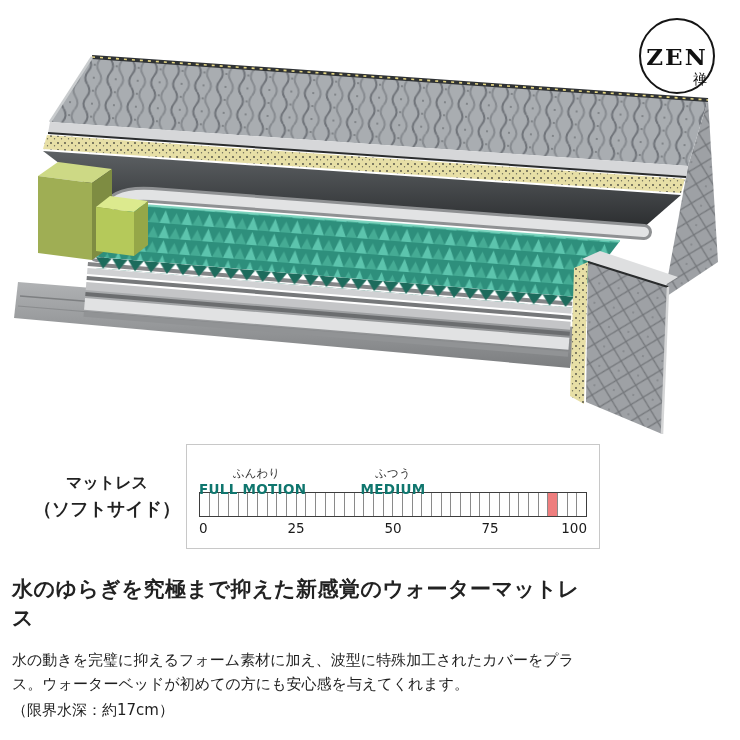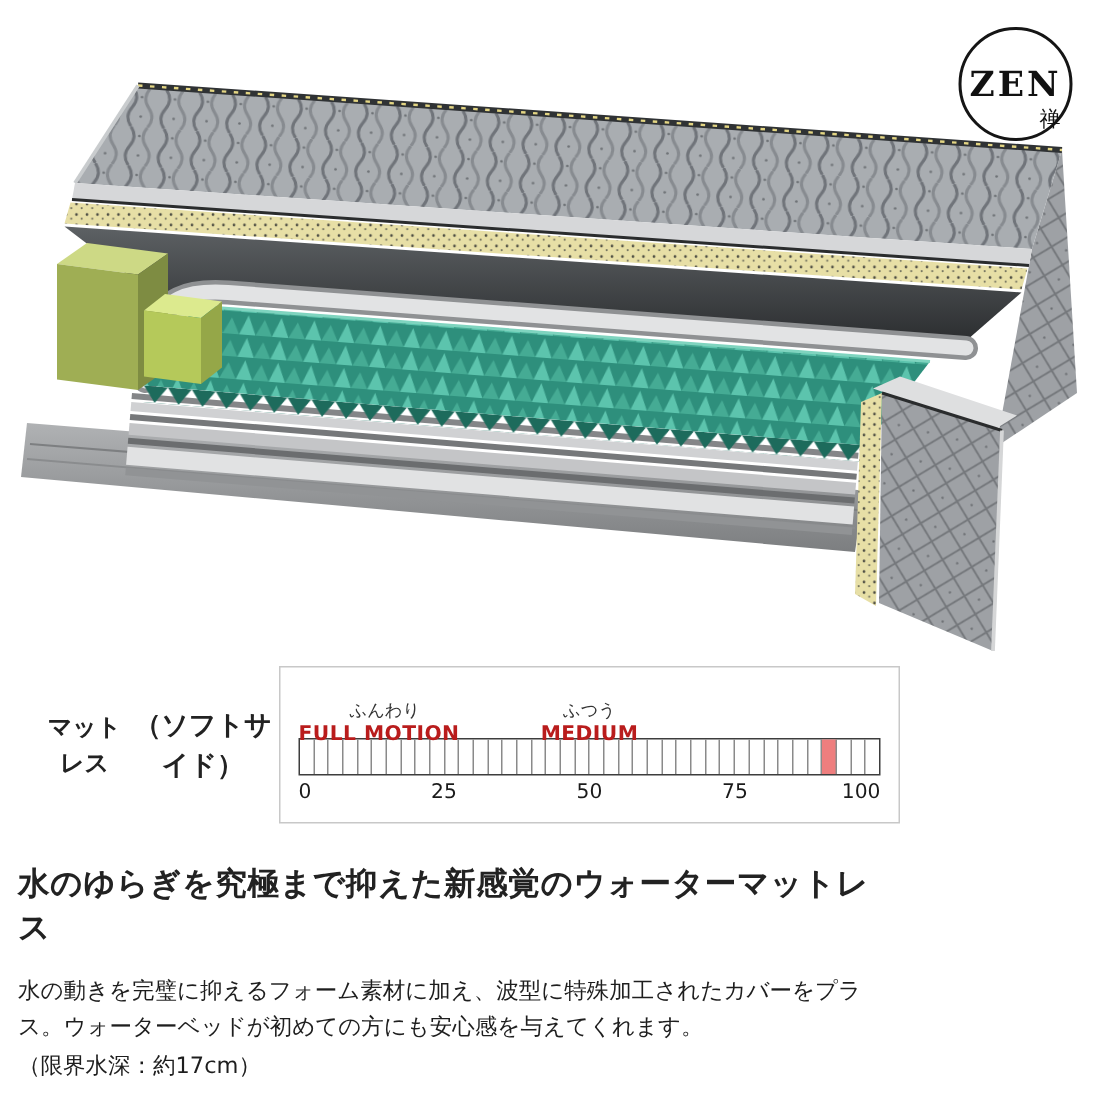--- a/index.html
+++ b/index.html
@@ -14,30 +14,30 @@
   
   .zen-logo{position:absolute;top:18px;right:25px;width:72px;height:72px;
             border:2.5px solid #151515;border-radius:50%;
             display:flex;align-items:center;justify-content:center;}
   .zen-text{font-family:"DejaVu Serif","Liberation Serif",serif;
             font-size:23px;font-weight:700;letter-spacing:2px;color:#111;}
   .zen-kanji{position:absolute;right:6px;bottom:3px;font-size:14px;color:#111;}
 
   
   .gauge-row{display:flex;align-items:stretch;margin:2px 28px 0 28px;}
-  .gauge-label{width:158px;display:flex;flex-direction:row;justify-content:flex-start;
+  .gauge-label{width:158px;display:flex;flex-direction:column;justify-content:center;
                align-items:center;text-align:center;line-height:1.45;}
   .gl-main{font-size:16px;font-weight:700;color:#222;}
   .gl-sub{font-size:18px;font-weight:700;color:#222;margin-top:2px;}
   .gauge-box{flex:1;border:1px solid #c8c8c8;background:#fff;
              padding:10px 12px 8px 12px;display:flex;flex-direction:column;}
   .scale-labels{position:relative;height:37px;}
   .scale-item{position:absolute;top:12px;}
   .scale-item .jp{display:block;font-size:11.5px;color:#333;line-height:1.2;}
-  .scale-item .en{display:block;font-size:13.5px;font-weight:700;color:#b91c1c;
+  .scale-item .en{display:block;font-size:13.5px;font-weight:700;color:#0f766e;
                   line-height:1.3;letter-spacing:0.3px;}
   .scale-item.pos-left{left:0;text-align:left;}
   .scale-item.pos-left .jp{padding-left:34px;}
   .scale-item.pos-center{left:50%;transform:translateX(-50%);text-align:center;}
   .scale-item.pos-right{right:0;text-align:right;}
   .scale-item.pos-right .jp{padding-right:18px;}
   .ruler{display:flex;height:23px;border:1px solid #3d3d3d;background:#fff;}
   .ruler-cell{flex:1;border-right:1px solid #8a8a8a;}
   .ruler-cell:last-child{border-right:none;}
   .ruler-cell.marked{background:var(--marker-color,#ee7e7e);}

